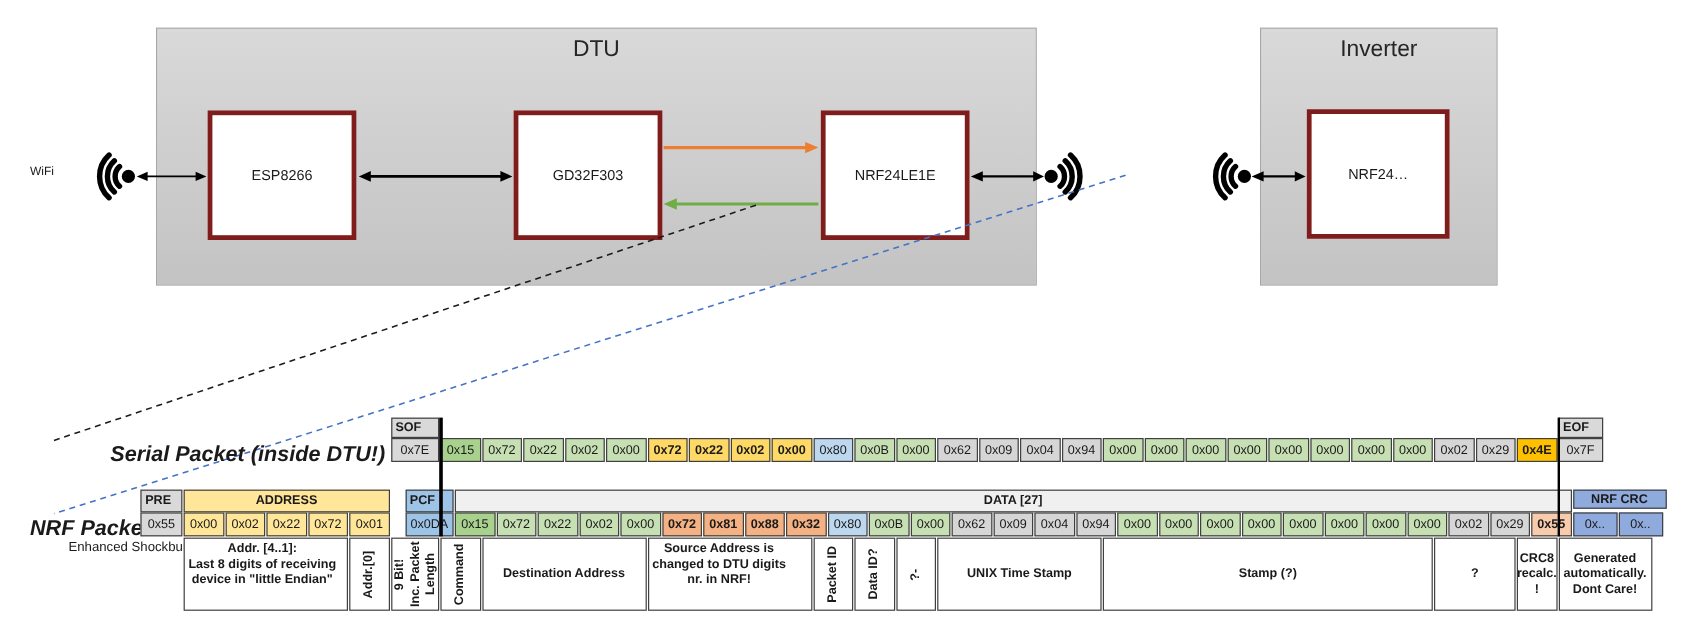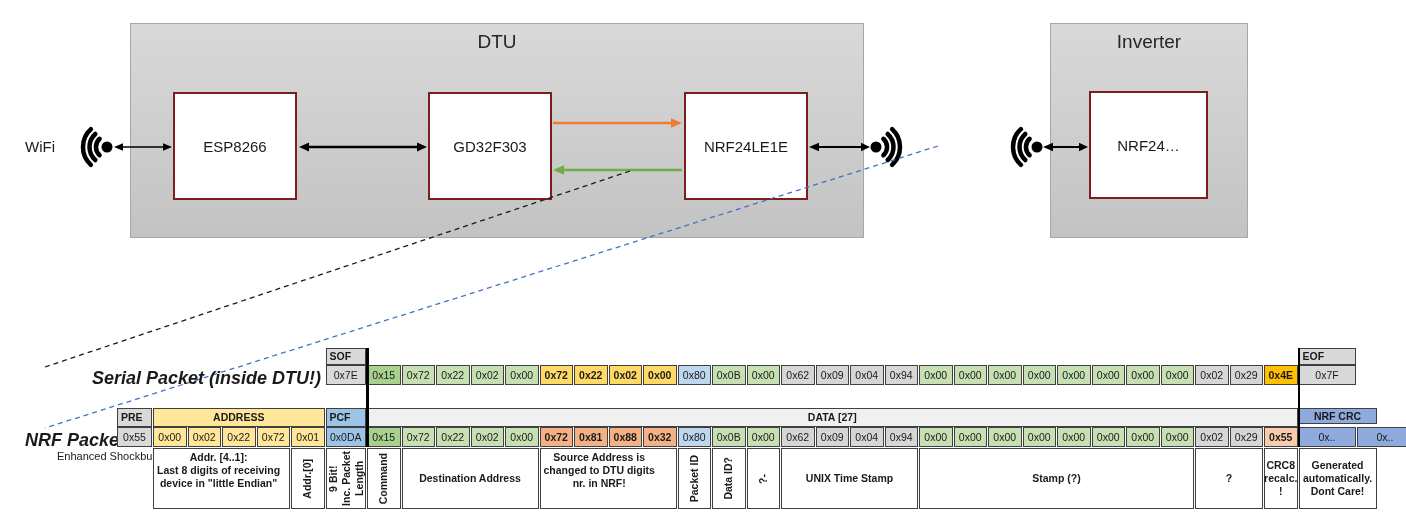--- a/index.html
+++ b/index.html
@@ -3,38 +3,38 @@
 <meta charset="utf-8">
 <style>
   html,body{margin:0;padding:0;background:#fff;}
   #canvas{position:relative;width:1406px;height:523px;background:#fff;overflow:hidden;
           font-family:"Liberation Sans","DejaVu Sans",sans-serif;color:#1a1a1a;}
 
   
   .bigbox{position:absolute;background:linear-gradient(180deg,#d9d9d9 0%,#c3c3c3 100%);
           border:1px solid #a6a6a6;box-sizing:border-box;}
   .bigbox-title{position:absolute;width:100%;text-align:center;top:7px;font-size:19px;color:#262626;}
-  .chip{position:absolute;background:#fff;border:2px solid #7f1d1d;box-sizing:border-box;
-        display:flex;align-items:center;justify-content:center;font-size:15px;color:#1a1a1a;}
-  .wifi-label{position:absolute;left:25px;top:138px;font-size:15px;}
+  .chip{position:absolute;background:#fff;border:4px solid #7f1d1d;box-sizing:border-box;
+        display:flex;align-items:center;justify-content:center;font-size:12px;color:#1a1a1a;}
+  .wifi-label{position:absolute;left:25px;top:138px;font-size:10px;}
 
   svg.overlay{position:absolute;left:0;top:0;pointer-events:none;}
 
   
   .row{position:absolute;display:flex;gap:1px;}
   .cell{box-sizing:border-box;border:1px solid #404040;display:flex;align-items:center;
         justify-content:center;font-size:10.5px;line-height:1;flex:0 0 auto;width:33.5px;}
   .bytes .cell{height:20px;}
   .hdr .cell{font-weight:bold;}
   .cell.bold{font-weight:bold;}
-  .w-pre{width:35px;}  .w-pcf{width:40.5px;}  .w-crc{width:57px;}
+  .w-pre{width:35px;}  .w-pcf{width:40.5px;}  .w-crc{width:37px;}
   .w-addrhdr{width:171.5px;} .w-datahdr{width:930.5px;}  .w-crchdr{width:78px;}
   .c-gray{background:var(--gray);} .c-dgray{background:var(--dgray);}
   .c-yellow{background:var(--yellow);} .c-gold{background:var(--gold);}
-  .c-amber{background:var(--amber);} .c-blue{background:var(--blue);}
+  .c-amber{background:var(--amber);} .c-blue{background:var(--blue);margin-left:12px;}
   .c-lblue{background:var(--lblue);} .c-crcblue{background:var(--crcblue);}
   .c-gdark{background:var(--gdark);} .c-green{background:var(--green);}
   .c-salmon{background:var(--salmon);} .c-lsalmon{background:var(--lsalmon);}
   .c-datahdr{background:#f0f0f0;}
 
   .rowlabel{position:absolute;font-size:18px;font-weight:bold;font-style:italic;color:#1a1a1a;}
   .sublabel{position:absolute;font-size:11px;color:#1a1a1a;}
 
   
   .ann .cell{height:61px;font-size:10.5px;font-weight:600;white-space:pre-line;

